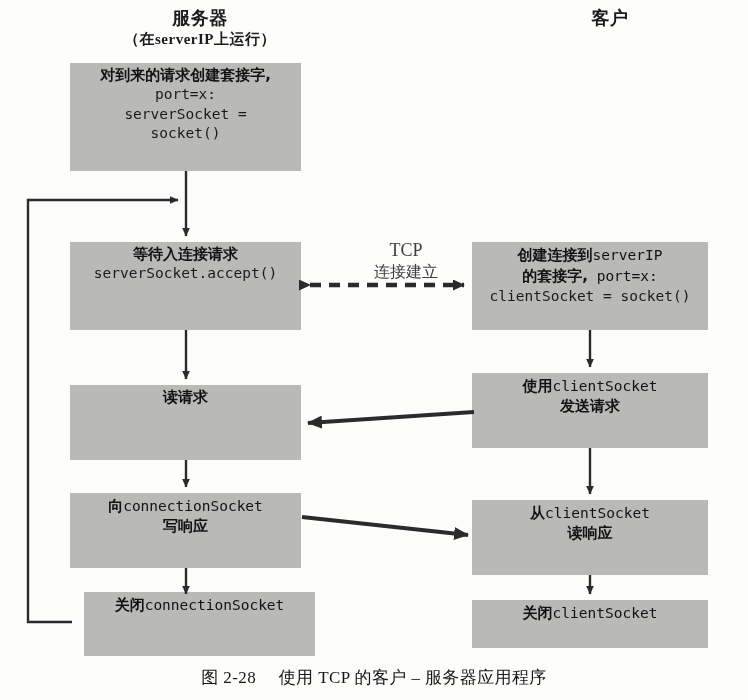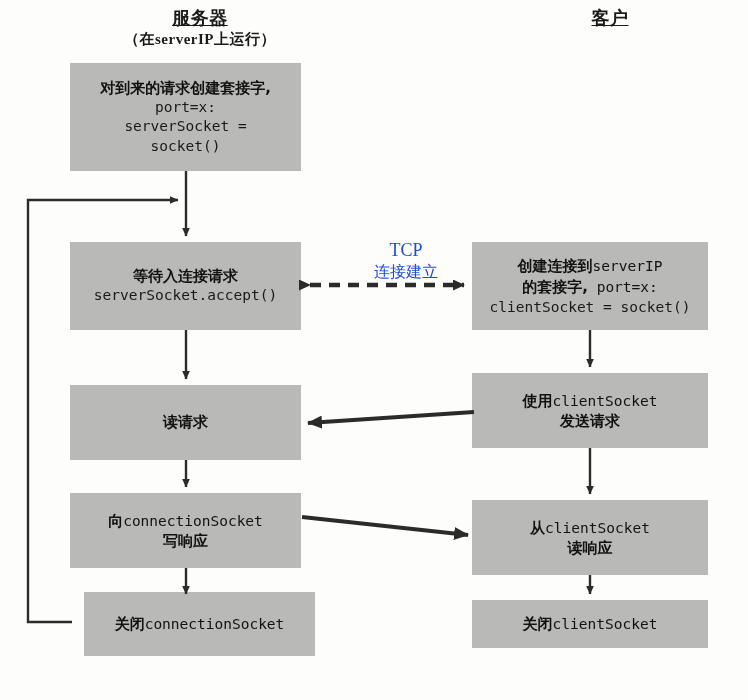--- a/index.html
+++ b/index.html
@@ -21,32 +21,31 @@
 
   
   .col-header {
     position: absolute;
     text-align: center;
     font-weight: bold;
     color: #1b1b1b;
     line-height: 1.22;
     letter-spacing: 0.5px;
   }
-  .col-header .line1 { font-size: 18px; text-decoration: underline; }
+  .col-header .line1 { font-size: 18px; }
   .col-header .line2 { font-size: 15px; font-weight: bold; }
 
   
   .box {
     position: absolute;
     background: #b9b9b7;
     box-sizing: border-box;
     display: flex;
     flex-direction: column;
     align-items: center;
-    justify-content: center;
     text-align: center;
     color: #121212;
     padding: 2px 4px;
   }
   .box .zh {
     font-family: "DejaVu Sans", "Liberation Sans", sans-serif;
     font-weight: bold;
     font-size: 15px;
     letter-spacing: 0px;
     line-height: 1.34;
@@ -71,21 +70,21 @@
   }
   .box .mix .mono-i {
     font-family: "DejaVu Sans Mono", "Liberation Mono", monospace;
     font-size: 14.5px;
   }
 
   
   .tcp-label {
     position: absolute;
     text-align: center;
-    color: #1d4ed8;
+    color: #404040;
     line-height: 1.25;
   }
   .tcp-label .l1 {
     font-family: "Liberation Serif", "DejaVu Serif", serif;
     font-size: 18px;
   }
   .tcp-label .l2 {
     font-family: "DejaVu Sans", "Liberation Sans", sans-serif;
     font-size: 16px;
   }
@@ -214,14 +213,18 @@
     <line x1="590" y1="448" x2="590" y2="494" stroke="#2b2b2b" stroke-width="2.4" marker-end="url(#ah)"></line>
     <line x1="590" y1="575" x2="590" y2="594" stroke="#2b2b2b" stroke-width="2.4" marker-end="url(#ah)"></line>
 
     <line x1="310" y1="285" x2="464" y2="285" stroke="#2b2b2b" stroke-width="4.6" stroke-dasharray="11 8" marker-start="url(#ah-dash)" marker-end="url(#ah-dash)"></line>
 
     <line x1="474" y1="412" x2="308" y2="423" stroke="#2b2b2b" stroke-width="4.2" marker-end="url(#ah-thick)"></line>
 
     <line x1="302" y1="517" x2="468" y2="535" stroke="#2b2b2b" stroke-width="4.2" marker-end="url(#ah-thick)"></line>
   </svg>
 
+  <div class="caption" style="left:0; top:666px;">
+    <span class="cap-num">图 2-28</span>
+    <span style="display:inline-block; width:18px;"></span><span>使用 TCP 的客户 – 服务器应用程序</span>
+  </div>
 
 </div>
 
 </body></html>

